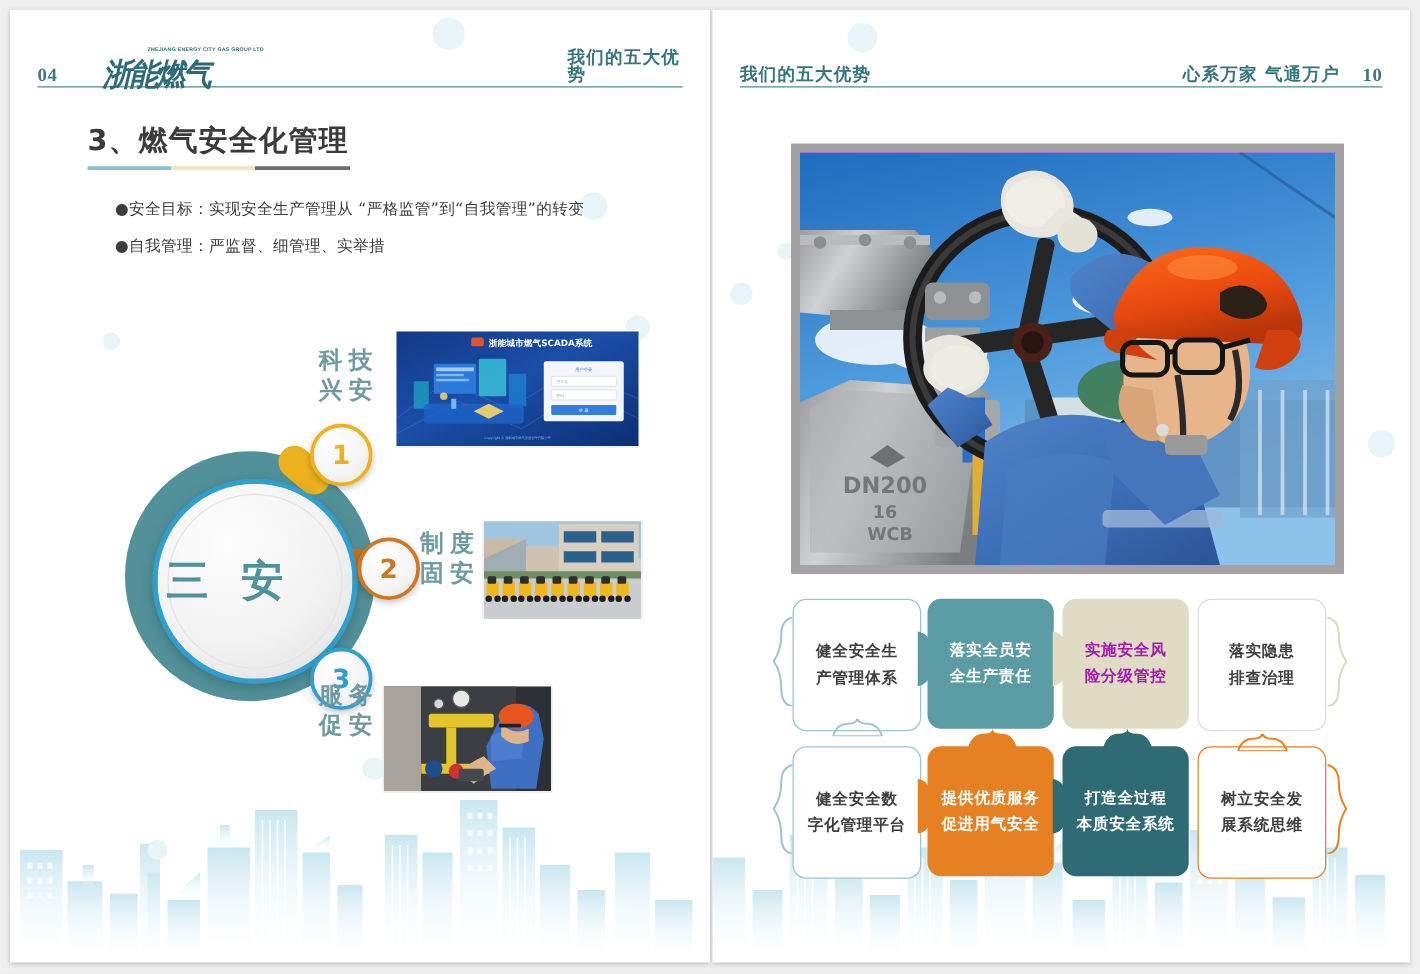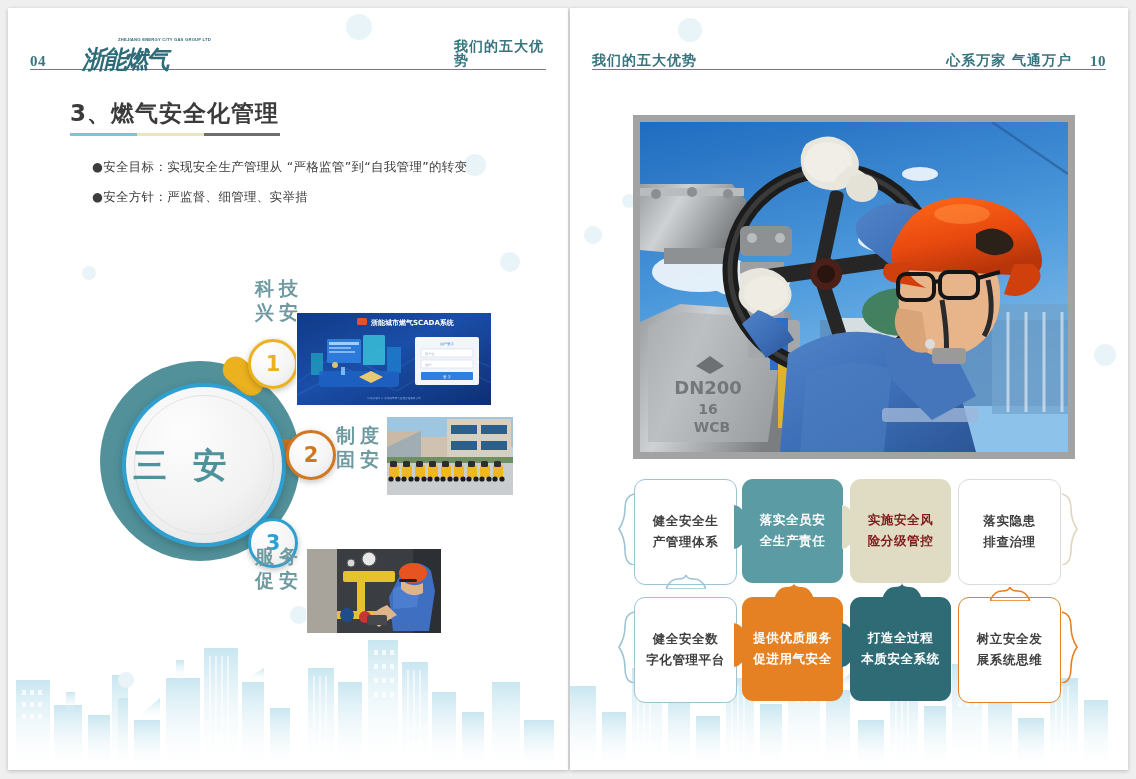--- a/index.html
+++ b/index.html
@@ -57,36 +57,36 @@
   #c1{left:126px;top:82px;width:46px;background:#ecb11f;transform:rotate(41deg);transform-origin:left center;}
   #c2{left:142px;top:173px;width:56px;background:#cf7722;}
   #c3{left:128px;top:255px;width:48px;background:#2f9fd0;transform:rotate(-38deg);transform-origin:left center;}
 
   .nlabel{position:absolute;font:700 19px/1.28 "DejaVu Sans",sans-serif;color:#6e9aa1;letter-spacing:5px;white-space:nowrap;}
   #l1{left:143px;top:10px;width:72px;text-align:center;}
   #l2{left:236px;top:157px;}
   #l3{left:143px;top:278px;width:72px;text-align:center;}
 
   .photo{position:absolute;overflow:hidden;background:#ccc;border:1px solid #fff;}
-  #ph1{left:196px;top:-2px;width:194px;height:92px;margin-top:48px;}
+  #ph1{left:216px;top:-2px;width:194px;height:92px;}
   #ph2{left:286px;top:150px;width:126px;height:78px;}
   #ph3{left:206px;top:282px;width:134px;height:84px;}
 
   
   #hero{position:absolute;left:63px;top:107px;width:428px;height:330px;overflow:hidden;
         border:7px solid #a3a3a3;background:#d946ef;}
 
   
   #flow{position:absolute;left:64px;top:471px;width:428px;height:220px;}
   .fbox{position:absolute;width:101px;height:104px;border-radius:11px;display:flex;align-items:center;
         justify-content:center;text-align:center;
         font:700 12.5px/1.65 "DejaVu Sans",sans-serif;letter-spacing:.6px;}
   .fbox.pale{background:#fff;color:#3f3f3f;}
   .fbox.teal{background:#5b9ba3;color:#fff;}
-  .fbox.sand{background:#e0dcc4;color:#7f1d1d;}
+  .fbox.sand{background:#e0dcc4;color:#a21caf;}
   .fbox.orange{background:#e58122;color:#fff;}
   .fbox.dteal{background:#2f6b75;color:#fff;}
   .fbox .txt{position:relative;z-index:2;}
   .br-blue{border:1.6px solid #9cc4d4;}
   .br-orange{border:1.6px solid #e58122;}
   .notch{position:absolute;z-index:3;pointer-events:none;}
 
   
   .curly{position:absolute;width:18px;pointer-events:none;}
 </style>
@@ -178,21 +178,21 @@
       <div class="logo">
         <div class="en">ZHEJIANG ENERGY CITY GAS GROUP LTD</div>
         <div class="cn">浙能燃气</div>
       </div>
       <div class="hdr-txt" style="left:424px;">我们的五大优势</div>
     </div>
 
     <div id="title">3、燃气安全化管理</div>
     <div id="title-rule"></div>
     <div class="bullet" id="b1">●安全目标：实现安全生产管理从 “严格监管”到“自我管理”的转变</div>
-    <div class="bullet" id="b2">●安全方针：严监督、细管理、实举措</div>
+    <div class="bullet" id="b2">●自我管理：严监督、细管理、实举措</div>
 
     <div id="diagram">
 
       <div id="ring"></div>
       <div class="connector" id="c1"></div>
       <div class="connector" id="c2"></div>
       <div class="connector" id="c3"></div>
       <div id="ring-core">
         <div id="ring-core-inner"></div>
         <div id="ring-label">三 安</div>

